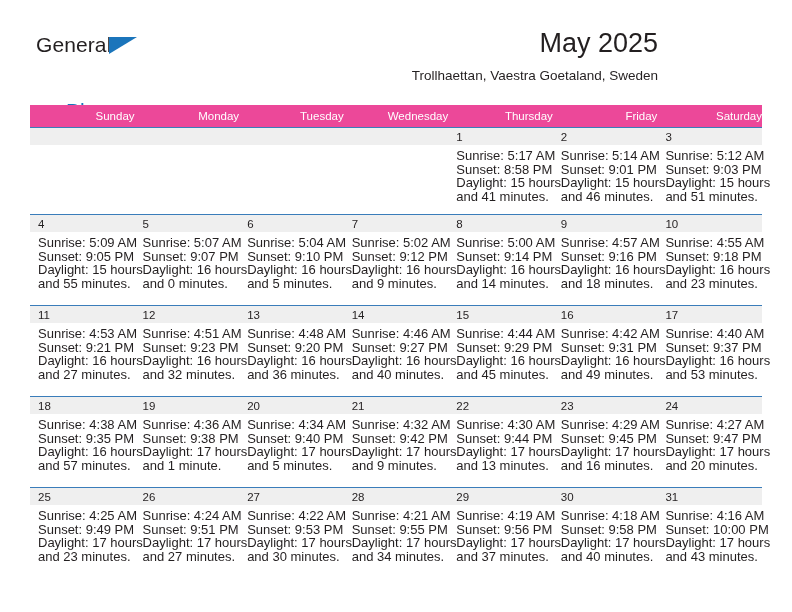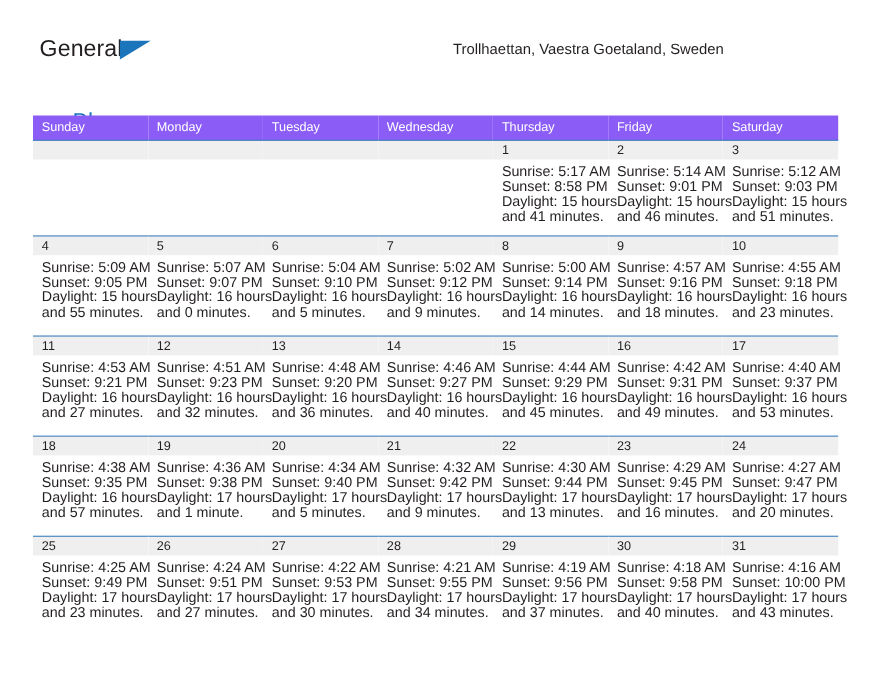--- a/index.html
+++ b/index.html
@@ -91,25 +91,25 @@
     left: 30px;
     top: 105px;
     width: 732px;
   }
   table.cal {
     border-collapse: collapse;
     table-layout: fixed;
     width: 732px;
   }
   table.cal th {
-    background: #8b5cf6;
+    background: #ec4899;
     color: #ffffff;
     font-weight: normal;
     font-size: 11.5px;
-    text-align: left;
+    text-align: right;
     padding: 5px 0 5px 8px;
     height: 12px;
     box-sizing: border-box;
   }
   table.cal td {
     vertical-align: top;
     padding: 0;
     width: 104.57px;
     border-top: 1px solid #3a7dba;
     background: #ffffff;
@@ -149,20 +149,21 @@
 
   <div class="top">
 
     <div class="brand">
       <span class="brand-general">General</span>
       <span class="brand-tri"></span>
       <span class="brand-blue">Blue</span>
     </div>
 
     <div class="title-block">
+      <div class="cal-title">May 2025</div>
       <div class="cal-subtitle">Trollhaettan, Vaestra Goetaland, Sweden</div>
     </div>
 
   </div>
 
   <div class="calendar">
     <table class="cal">
       <thead>
         <tr id="weekday-row">
             <th>Sunday</th>

